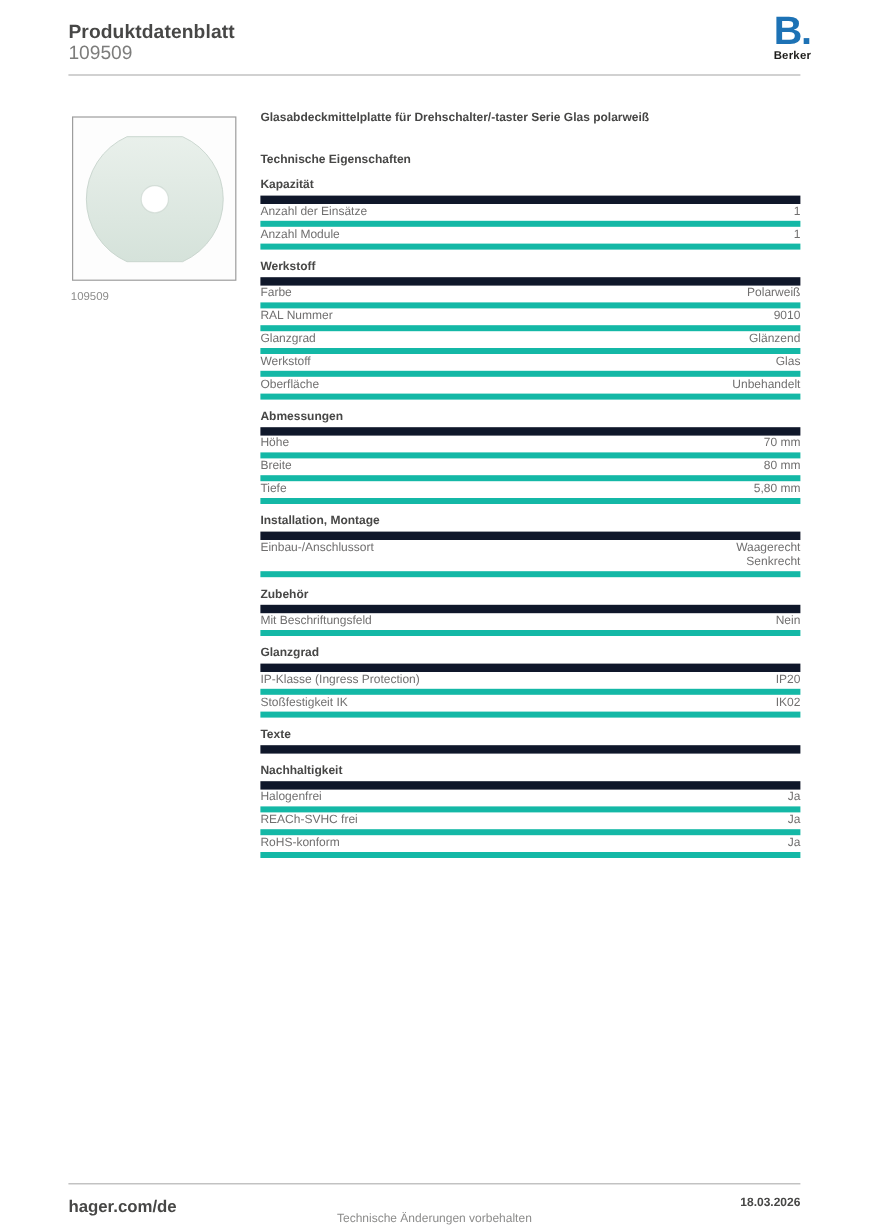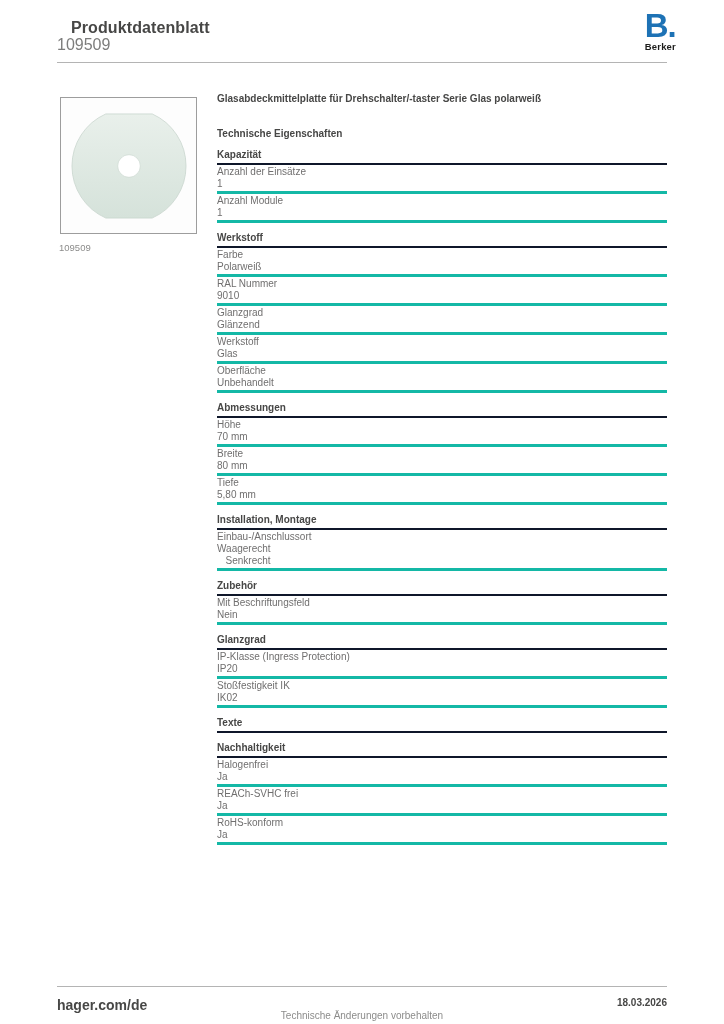--- a/index.html
+++ b/index.html
@@ -11,21 +11,20 @@
     background: #ffffff;
     font-family: "Liberation Sans", sans-serif;
     overflow: hidden;
   }
 
   
   .doc-title {
     position: absolute; left: 57px; top: 19px;
     font-size: 16px; font-weight: 700; color: #474746; line-height: 17px;
     letter-spacing: 0.1px;
-    margin-left: 14px;
   }
   .doc-subtitle {
     position: absolute; left: 57px; top: 36px;
     font-size: 16px; font-weight: 400; color: #7d7d7c; line-height: 17px;
   }
   .logo {
     position: absolute; top: 10px; right: 48px; text-align: left;
   }
   .logo-mark {
     font-size: 33px; font-weight: 700; color: #1d72b5;
@@ -56,26 +55,26 @@
     font-size: 10px; font-weight: 700; color: #474746; line-height: 13px;
   }
   .specs-heading {
     font-size: 10px; font-weight: 700; color: #474746; line-height: 13px;
     margin-top: 22px;
   }
   #sections { margin-top: 2px; }
   .spec-section { margin-top: 9px; }
   .section-title {
     margin: 0; font-size: 10px; font-weight: 700; color: #474746;
-    line-height: 12px; padding-bottom: 2px; border-bottom: 2px solid #0f172a;
+    line-height: 12px; padding-bottom: 2px; border-bottom: 7px solid #0f172a;
   }
   .spec-row {
     display: flex; justify-content: space-between; align-items: flex-start;
     font-size: 10px; color: #706f6f; line-height: 12px;
-    padding: 1px 0; border-bottom: 3px solid #14b8a6; flex-direction: column;
+    padding: 1px 0; border-bottom: 5px solid #14b8a6;
   }
   .row-label { text-align: left; white-space: nowrap; }
   .row-value { text-align: right; }
   .row-value div { line-height: 12px; }
 
   
   .footer-rule { top: 986px; }
   .footer-left {
     position: absolute; left: 57px; top: 997px;
     font-size: 14px; font-weight: 700; color: #474746; text-decoration: none;

